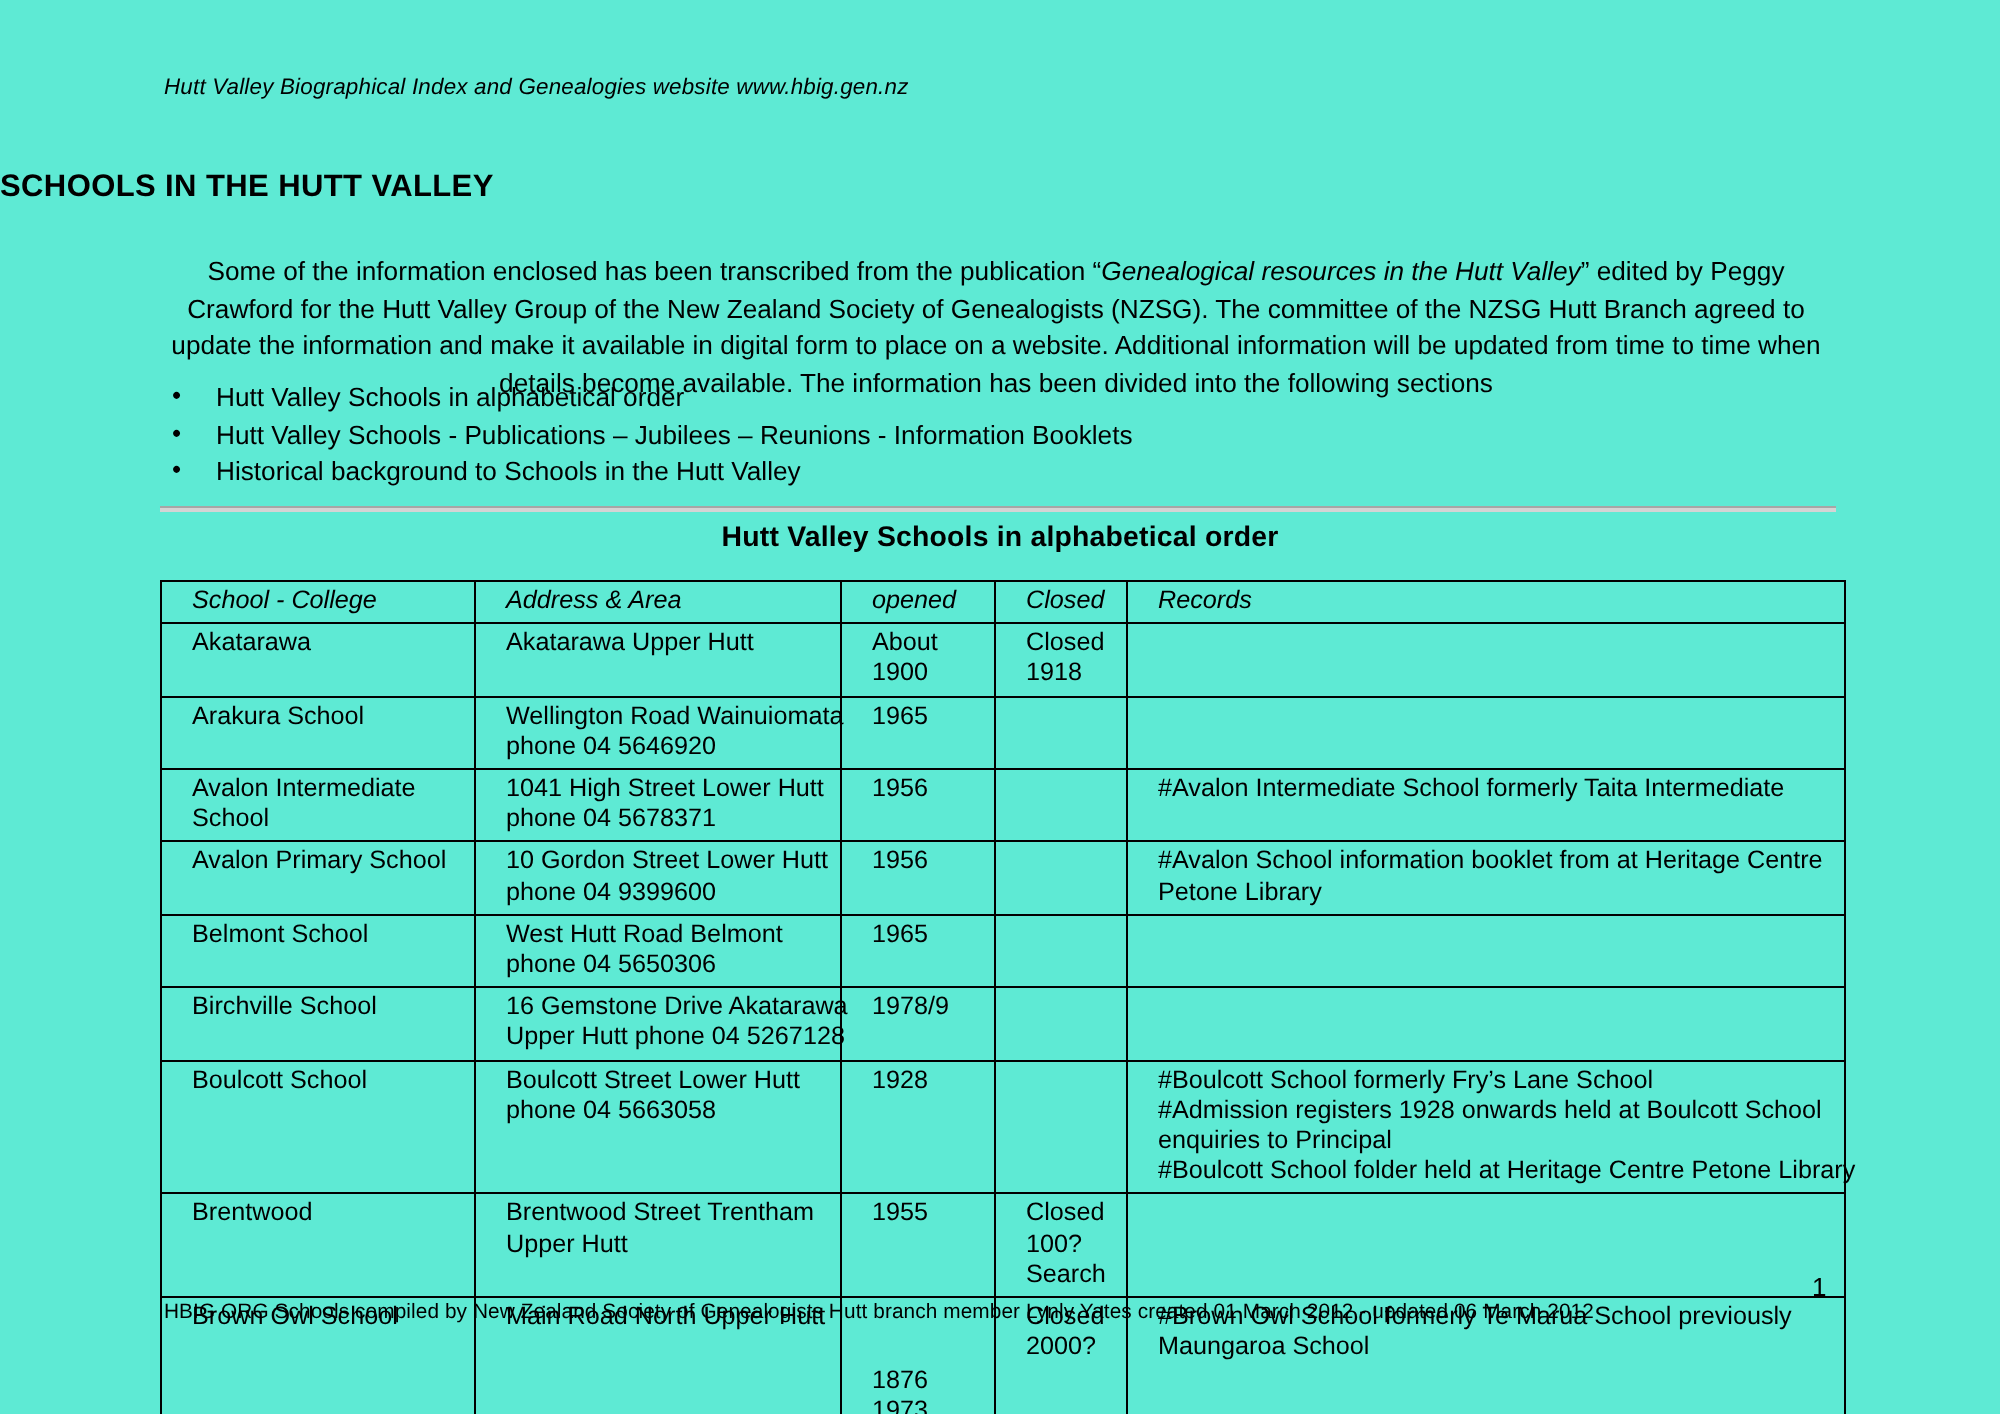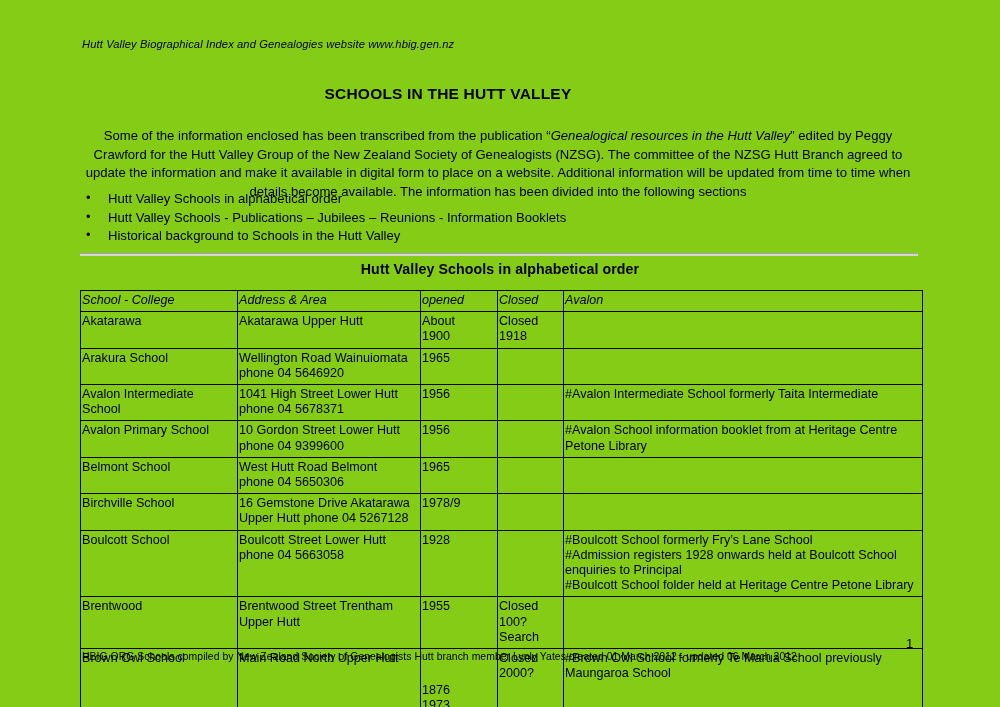--- a/index.html
+++ b/index.html
@@ -9,39 +9,39 @@
     background: #ffffff;
   }
   body {
     font-family: "Liberation Sans", sans-serif;
     color: #000000;
   }
   .page {
     position: relative;
     width: 1000px;
     height: 707px;
-    background: #84cc16;
+    background: #5eead4;
     box-sizing: border-box;
     overflow: hidden;
   }
   .running-header {
     position: absolute;
     left: 82px;
     top: 38px;
     font-size: 11.2px;
     font-style: italic;
     letter-spacing: 0.1px;
     white-space: nowrap;
   }
   .doc-title {
     position: absolute;
     left: 0;
     top: 85px;
     width: 896px;
-    text-align: center;
+    text-align: left;
     font-size: 15.5px;
     font-weight: bold;
     letter-spacing: 0.2px;
   }
   .intro {
     position: absolute;
     left: 82px;
     top: 114px;
     width: 832px;
     font-size: 13.1px;
@@ -96,21 +96,21 @@
     top: 290px;
     width: 842px;
     border-collapse: collapse;
     table-layout: fixed;
     font-size: 12.6px;
   }
   table.schools th,
   table.schools td {
     border: 1px solid #000000;
     vertical-align: top;
-    padding: 2px 5px 3px 1px;
+    padding: 2px 5px 3px 15px;
     line-height: 15.2px;
     font-weight: normal;
     text-align: left;
   }
   table.schools thead th {
     font-style: italic;
   }
   .c1 { width: 157px; }
   .c2 { width: 183px; }
   .c3 { width: 77px; }
@@ -161,21 +161,21 @@
         <col class="c3">
         <col class="c4">
         <col class="c5">
     </colgroup>
     <thead>
       <tr>
         <th>School - College</th>
         <th>Address &amp; Area</th>
         <th>opened</th>
         <th>Closed</th>
-        <th>Avalon</th>
+        <th>Records</th>
       </tr>
     </thead>
     <tbody id="schools-body">
         <tr>
           <td>
             <span class="cell-line">Akatarawa</span>
           </td>
           <td>
             <span class="cell-line">Akatarawa Upper Hutt</span>
           </td>

